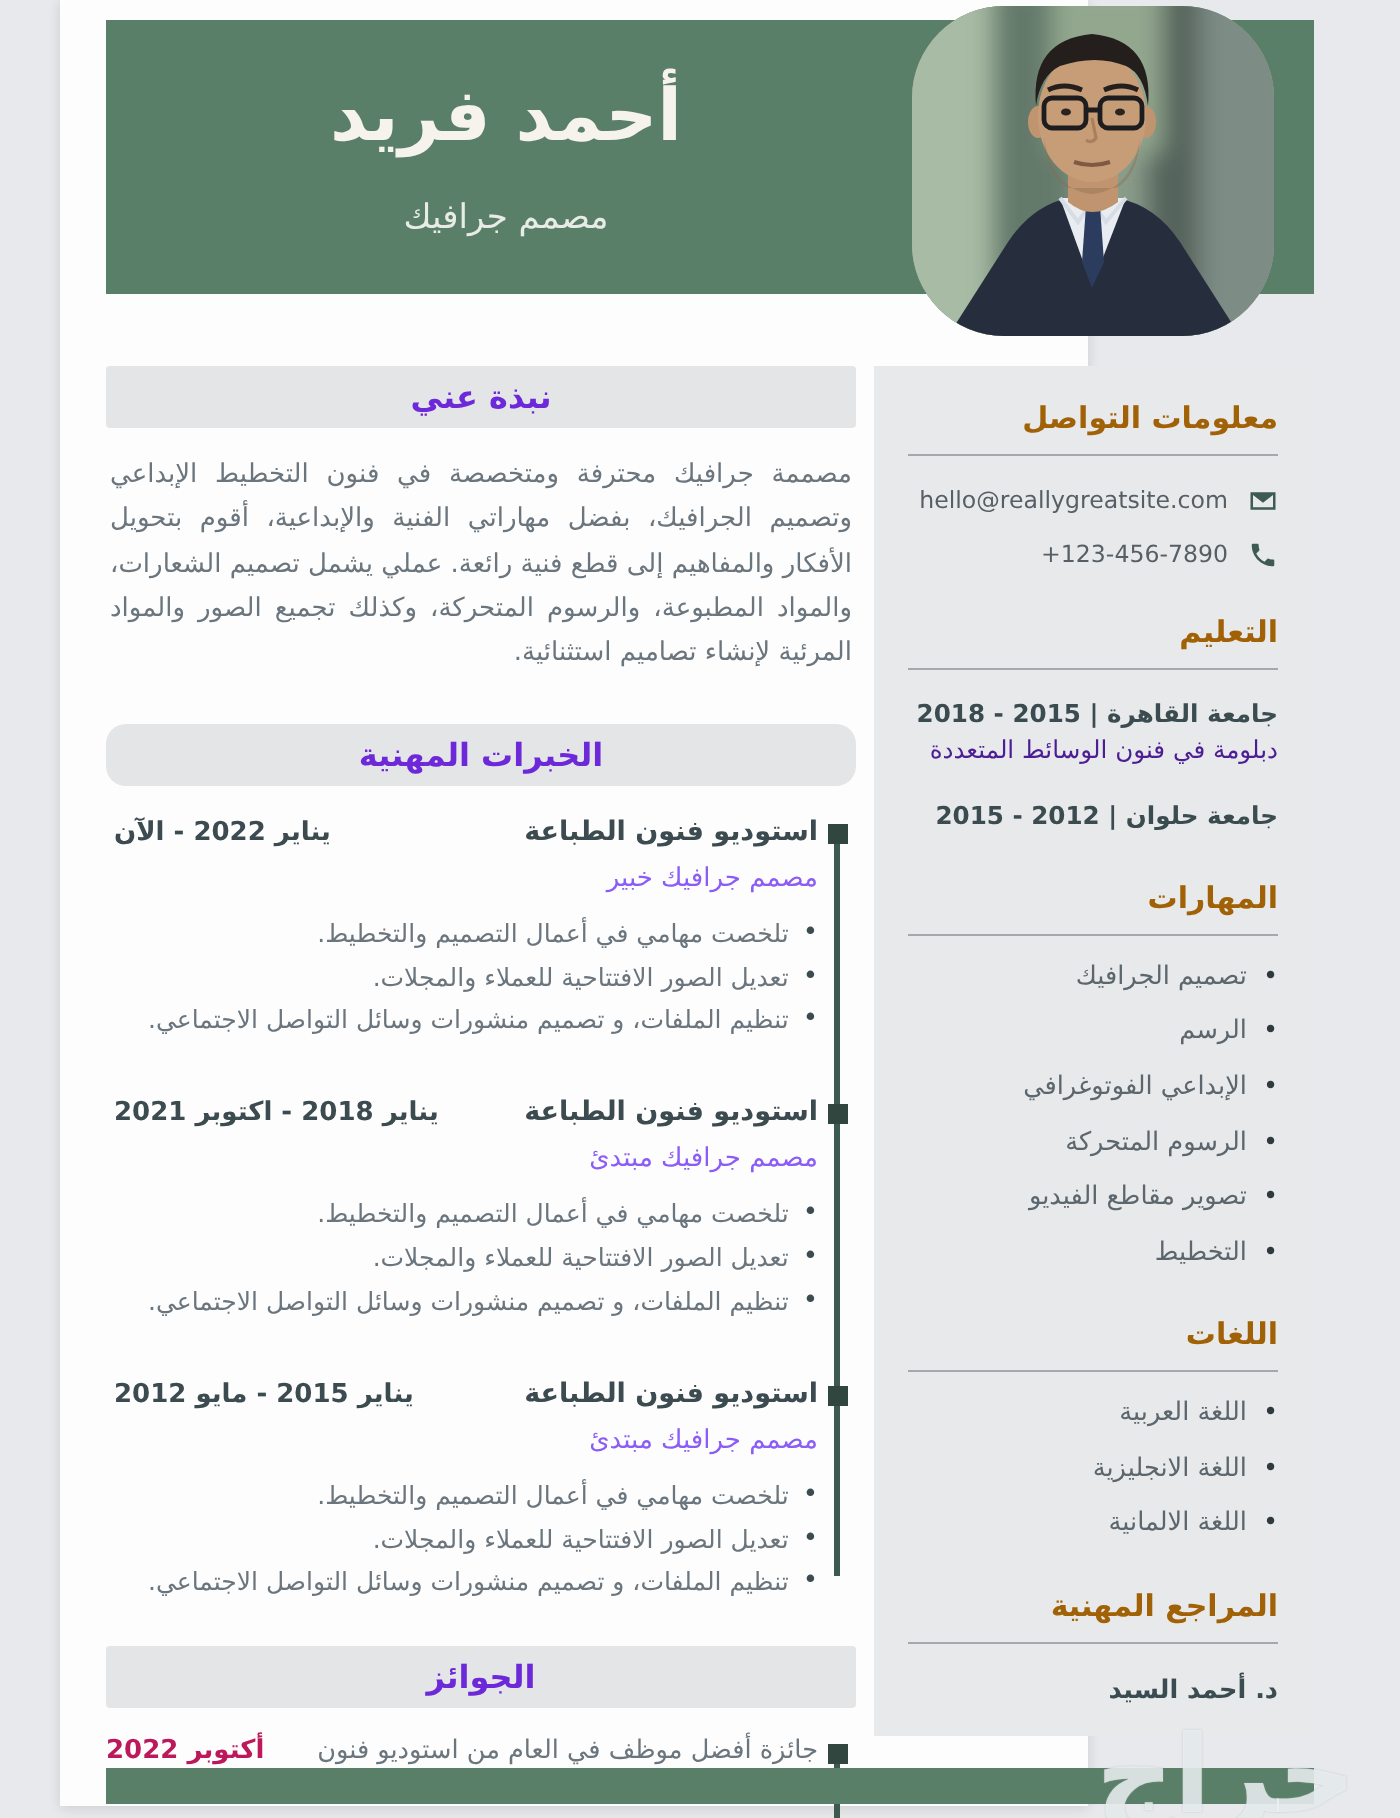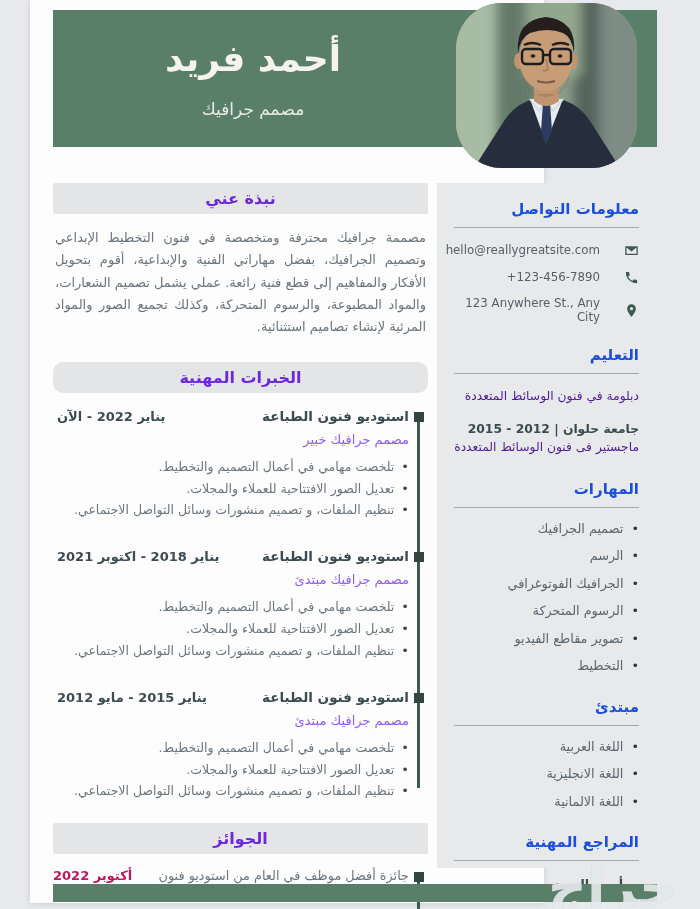--- a/index.html
+++ b/index.html
@@ -41,25 +41,25 @@
   .band-aw { margin-top:21px; }
   .aw-wrap { position:relative; margin-top:14px; padding-right:19px; }
   .aw-line { position:absolute; right:8px; top:12px; height:34px; width:3px; background:#3c5a50; }
   .aw-row { position:relative; display:flex; justify-content:space-between; align-items:baseline; margin-bottom:15px; }
   .aw-text { font-size:12.8px; color:#6b757d; }
   .aw-date { font-size:13px; font-weight:bold; color:#be185d; white-space:nowrap; margin-right:10px;text-align:center; }
 
   
   .sidebar { position:absolute; left:407px; top:183px; width:219px; height:685px; background:#e8e9eb;
              padding:17px 17px 0 17px; direction:rtl; }
-  .sb-h { font-size:15px; font-weight:bold; color:#1d4ed8; text-align:right; padding-bottom:9px;
+  .sb-h { font-size:15px; font-weight:bold; color:#a16207; text-align:right; padding-bottom:9px;
           border-bottom:1px solid #a3a9ad; }
   .sb-sec { margin-bottom:22px; }
   .c-rows { margin-top:14px; }
-  .c-row { display:flex; align-items:center; gap:23px; margin-bottom:11px;justify-content:space-between; }
+  .c-row { display:flex; align-items:center; gap:9px; margin-bottom:11px;justify-content:space-between; }
   .c-ico { width:16px; height:16px; flex:0 0 16px; display:flex; align-items:center; justify-content:center; }
   .c-ico svg { width:15px; height:15px; fill:#3d5b50; }
   .c-txt { font-size:11.8px; color:#565f66; direction:ltr; text-align:right; flex:1; }
 
   .edu { margin-top:13px; }
   .edu-item { margin-bottom:14px; }
   .edu-top { font-size:12.3px; font-weight:bold; color:#3b4c50; line-height:1.5; }
   .edu-deg { font-size:12.3px; color:#4c1d95; line-height:1.55; }
 
   .sk-list { margin-top:12px; }
@@ -233,76 +233,68 @@
             <span class="c-txt">hello@reallygreatsite.com</span>
           </div>
           <div class="c-row">
             <span class="c-ico">
               <svg viewBox="0 0 24 24">
                   <path d="M6.6 10.8c1.4 2.8 3.8 5.1 6.6 6.6l2.2-2.2c.3-.3.7-.4 1-.2 1.1.4 2.3.6 3.6.6.6 0 1 .4 1 1V20c0 .6-.4 1-1 1C10.6 21 3 13.4 3 4c0-.6.4-1 1-1h3.5c.6 0 1 .4 1 1 0 1.2.2 2.4.6 3.6.1.3 0 .7-.2 1l-2.3 2.2z"></path>
                 </svg>
             </span>
             <span class="c-txt">+123-456-7890</span>
           </div>
-          <div class="c-row">
-            <span class="c-ico">
-              <svg viewBox="0 0 24 24">
-                  <path d="M12 2C8.1 2 5 5.1 5 9c0 5.2 7 13 7 13s7-7.8 7-13c0-3.9-3.1-7-7-7zm0 9.5A2.5 2.5 0 1 1 12 6.5a2.5 2.5 0 0 1 0 5z"></path>
-                </svg>
-            </span>
-            <span class="c-txt">123 Anywhere St., Any City</span>
-          </div>
         </div>
       </div>
 
       <div class="sb-sec">
         <div class="sb-h">التعليم</div>
         <div class="edu">
           <div class="edu-item">
+            <div class="edu-top">جامعة القاهرة  |  2015 - 2018</div>
             <div class="edu-deg">دبلومة في فنون الوسائط المتعددة</div>
           </div>
           <div class="edu-item">
             <div class="edu-top">جامعة حلوان  |  2012 - 2015</div>
-            <div class="edu-deg">ماجستير فى فنون الوسائط المتعددة</div>
           </div>
         </div>
       </div>
 
       <div class="sb-sec">
         <div class="sb-h">المهارات</div>
         <div class="sk-list">
           <div class="sk-item">
               <span class="dot">•</span>
               <span>تصميم الجرافيك</span>
             </div>
           <div class="sk-item">
               <span class="dot">•</span>
               <span>الرسم</span>
             </div>
           <div class="sk-item">
               <span class="dot">•</span>
-              <span>الجرافيك الفوتوغرافي</span>
+              <span>الإبداعي الفوتوغرافي</span>
             </div>
           <div class="sk-item">
               <span class="dot">•</span>
               <span>الرسوم المتحركة</span>
             </div>
           <div class="sk-item">
               <span class="dot">•</span>
               <span>تصوير مقاطع الفيديو</span>
             </div>
           <div class="sk-item">
               <span class="dot">•</span>
               <span>التخطيط</span>
             </div>
         </div>
       </div>
 
       <div class="sb-sec">
-        <div class="sb-h">مبتدئ</div>
+        <div class="sb-h">اللغات</div>
         <div class="sk-list">
           <div class="sk-item">
               <span class="dot">•</span>
               <span>اللغة العربية</span>
             </div>
           <div class="sk-item">
               <span class="dot">•</span>
               <span>اللغة الانجليزية</span>
             </div>
           <div class="sk-item">

